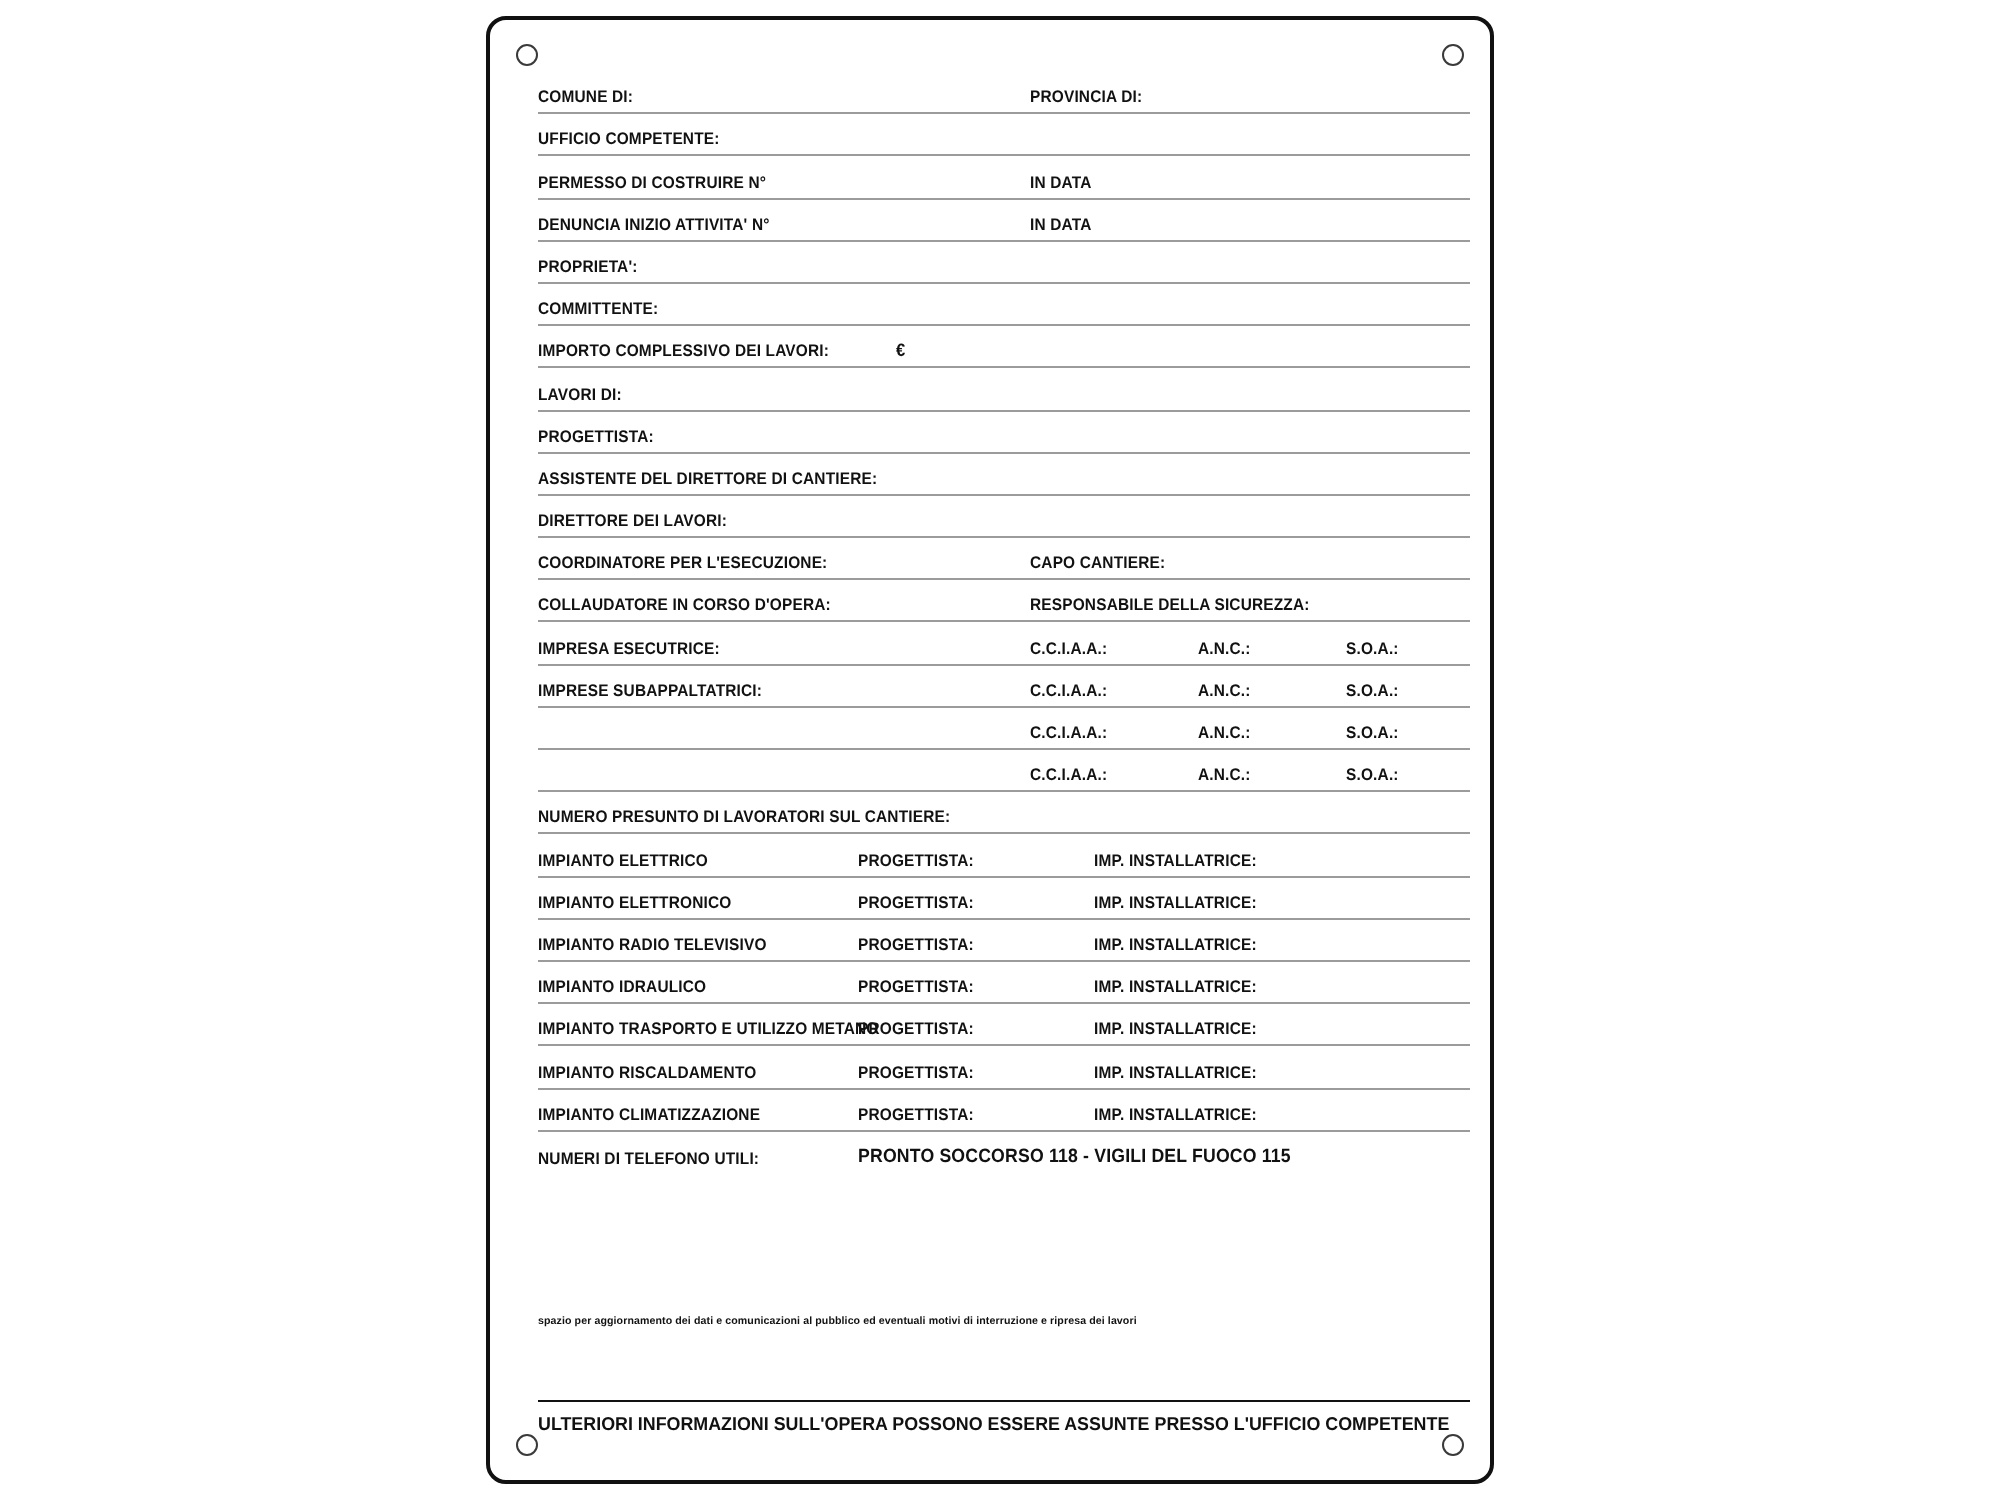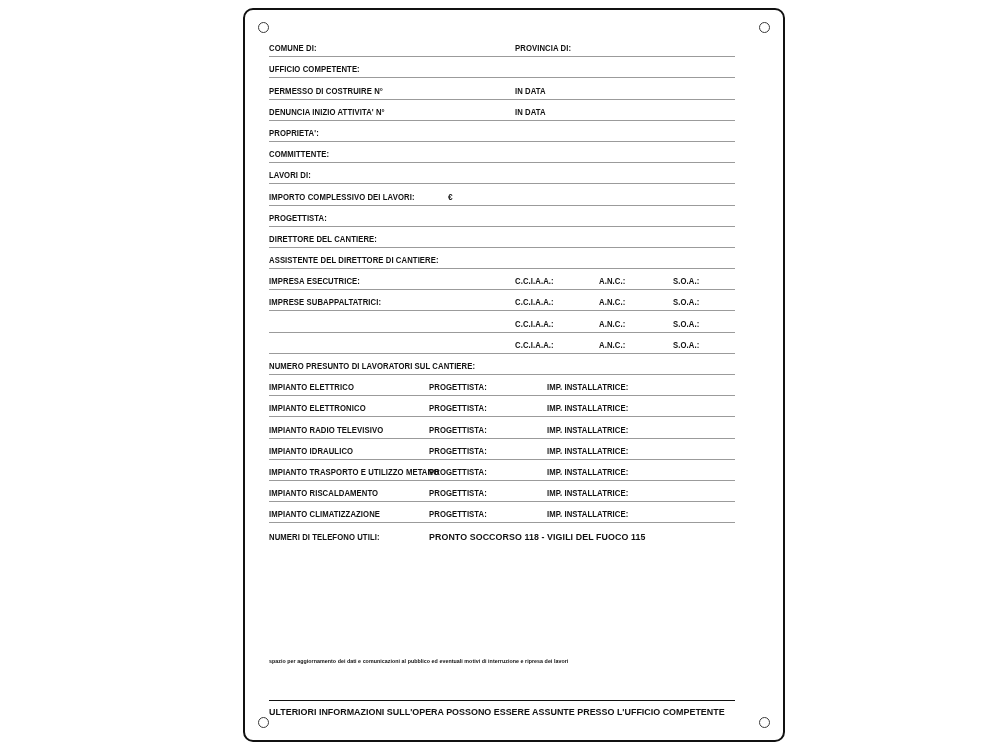--- a/index.html
+++ b/index.html
@@ -10,21 +10,21 @@
   body {
     width: 1000px;
     height: 750px;
     font-family: "Liberation Sans", sans-serif;
     overflow: hidden;
   }
   #sign {
     position: absolute;
     left: 243px;
     top: 8px;
-    width: 542px;
+    width: 504px;
     height: 734px;
     background: #ffffff;
     border: 2px solid #111111;
     border-radius: 10px;
     box-sizing: border-box;
   }
   .corner {
     position: absolute;
     width: 9px;
     height: 9px;
@@ -141,34 +141,42 @@
       <span class="lbl c1">DENUNCIA INIZIO ATTIVITA' N°</span>
       <span class="lbl c2">IN DATA</span>
     </div>
     <div class="row">
       <span class="lbl c1">PROPRIETA':</span>
     </div>
     <div class="row">
       <span class="lbl c1">COMMITTENTE:</span>
     </div>
     <div class="row">
-      <span class="lbl c1">LAVORI DI:</span>
-    </div>
-    <div class="row">
       <span class="lbl c1">IMPORTO COMPLESSIVO DEI LAVORI:</span>
       <span class="lbl euro" style="left:179px;">€</span>
     </div>
     <div class="row">
+      <span class="lbl c1">LAVORI DI:</span>
+    </div>
+    <div class="row">
       <span class="lbl c1">PROGETTISTA:</span>
     </div>
     <div class="row">
-      <span class="lbl c1">DIRETTORE DEL CANTIERE:</span>
-    </div>
-    <div class="row">
       <span class="lbl c1">ASSISTENTE DEL DIRETTORE DI CANTIERE:</span>
+    </div>
+    <div class="row">
+      <span class="lbl c1">DIRETTORE DEI LAVORI:</span>
+    </div>
+    <div class="row">
+      <span class="lbl c1">COORDINATORE PER L'ESECUZIONE:</span>
+      <span class="lbl c2">CAPO CANTIERE:</span>
+    </div>
+    <div class="row">
+      <span class="lbl c1">COLLAUDATORE IN CORSO D'OPERA:</span>
+      <span class="lbl c2">RESPONSABILE DELLA SICUREZZA:</span>
     </div>
 
     <div class="row">
       <span class="lbl c1">IMPRESA ESECUTRICE:</span>
       <span class="lbl ccia">C.C.I.A.A.:</span>
       <span class="lbl anc">A.N.C.:</span>
       <span class="lbl soa">S.O.A.:</span>
     </div>
     <div class="row">
       <span class="lbl c1">IMPRESE SUBAPPALTATRICI:</span>

